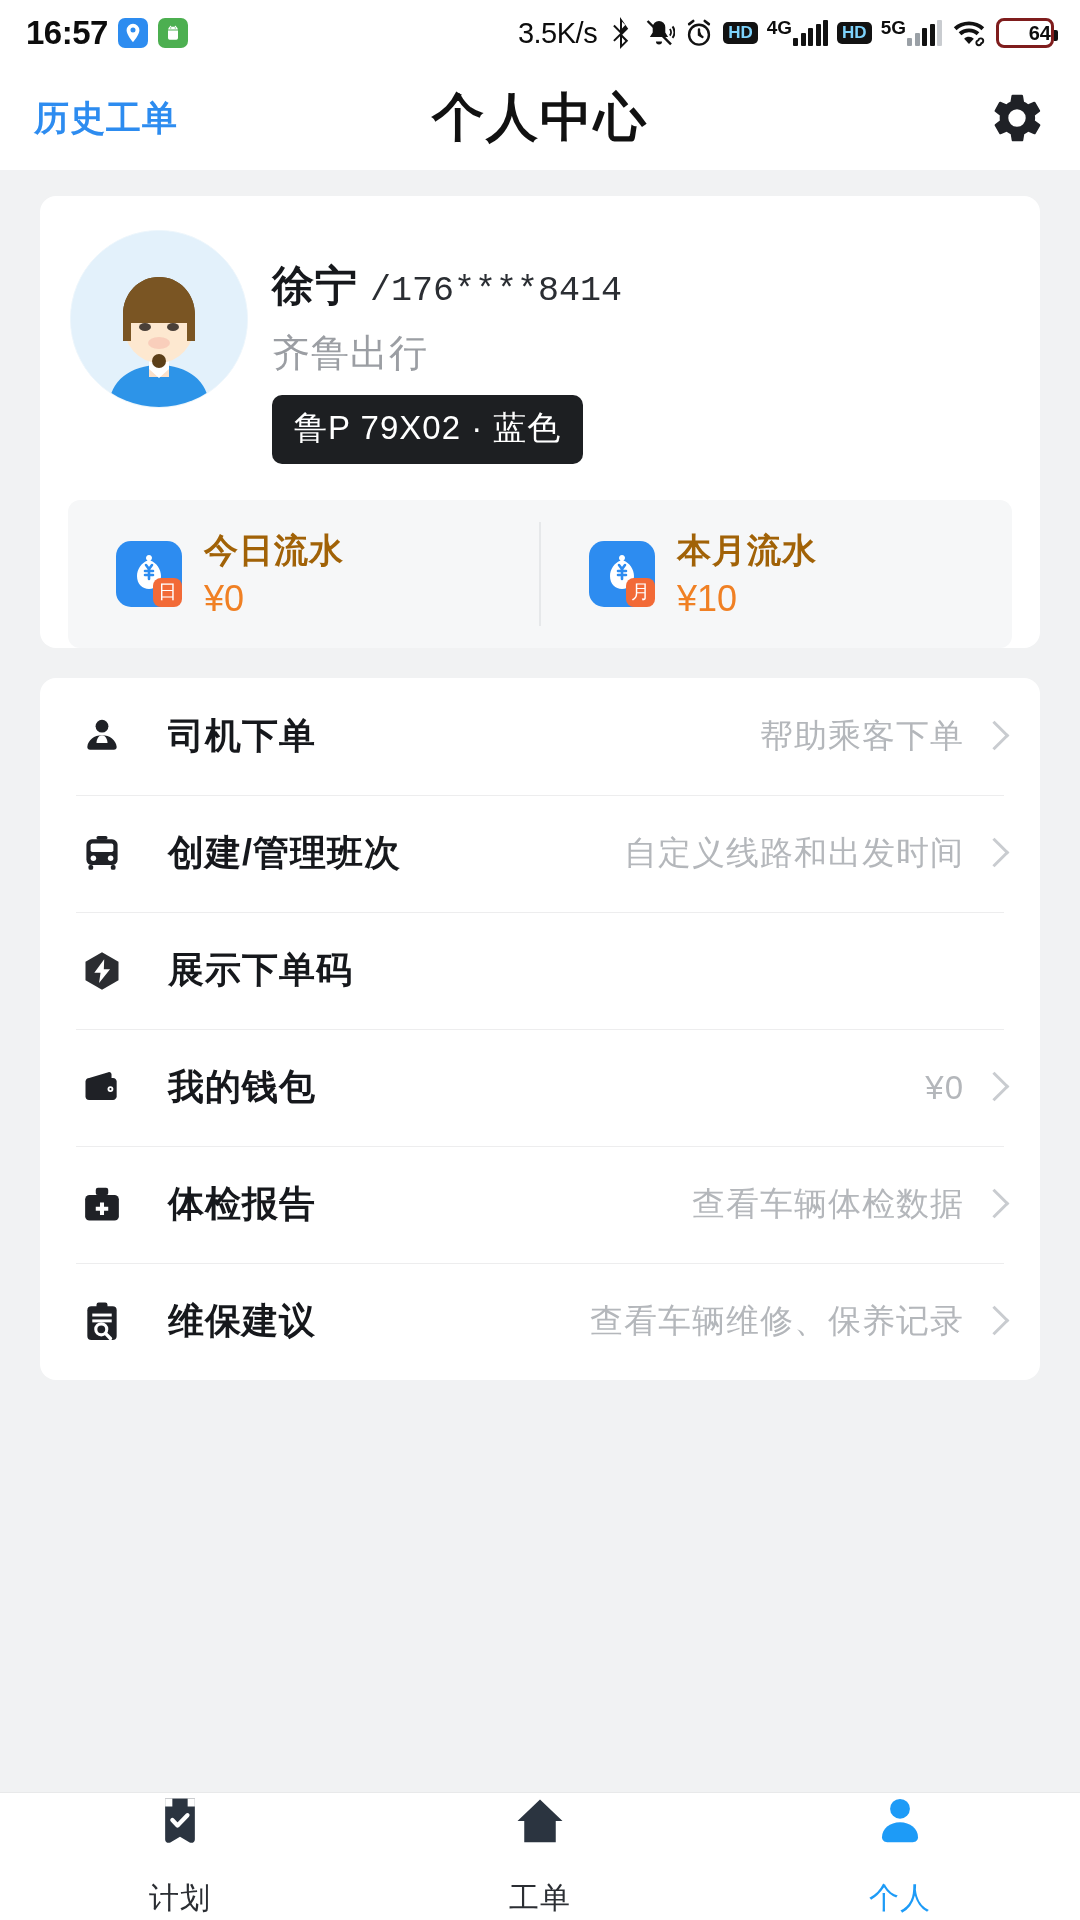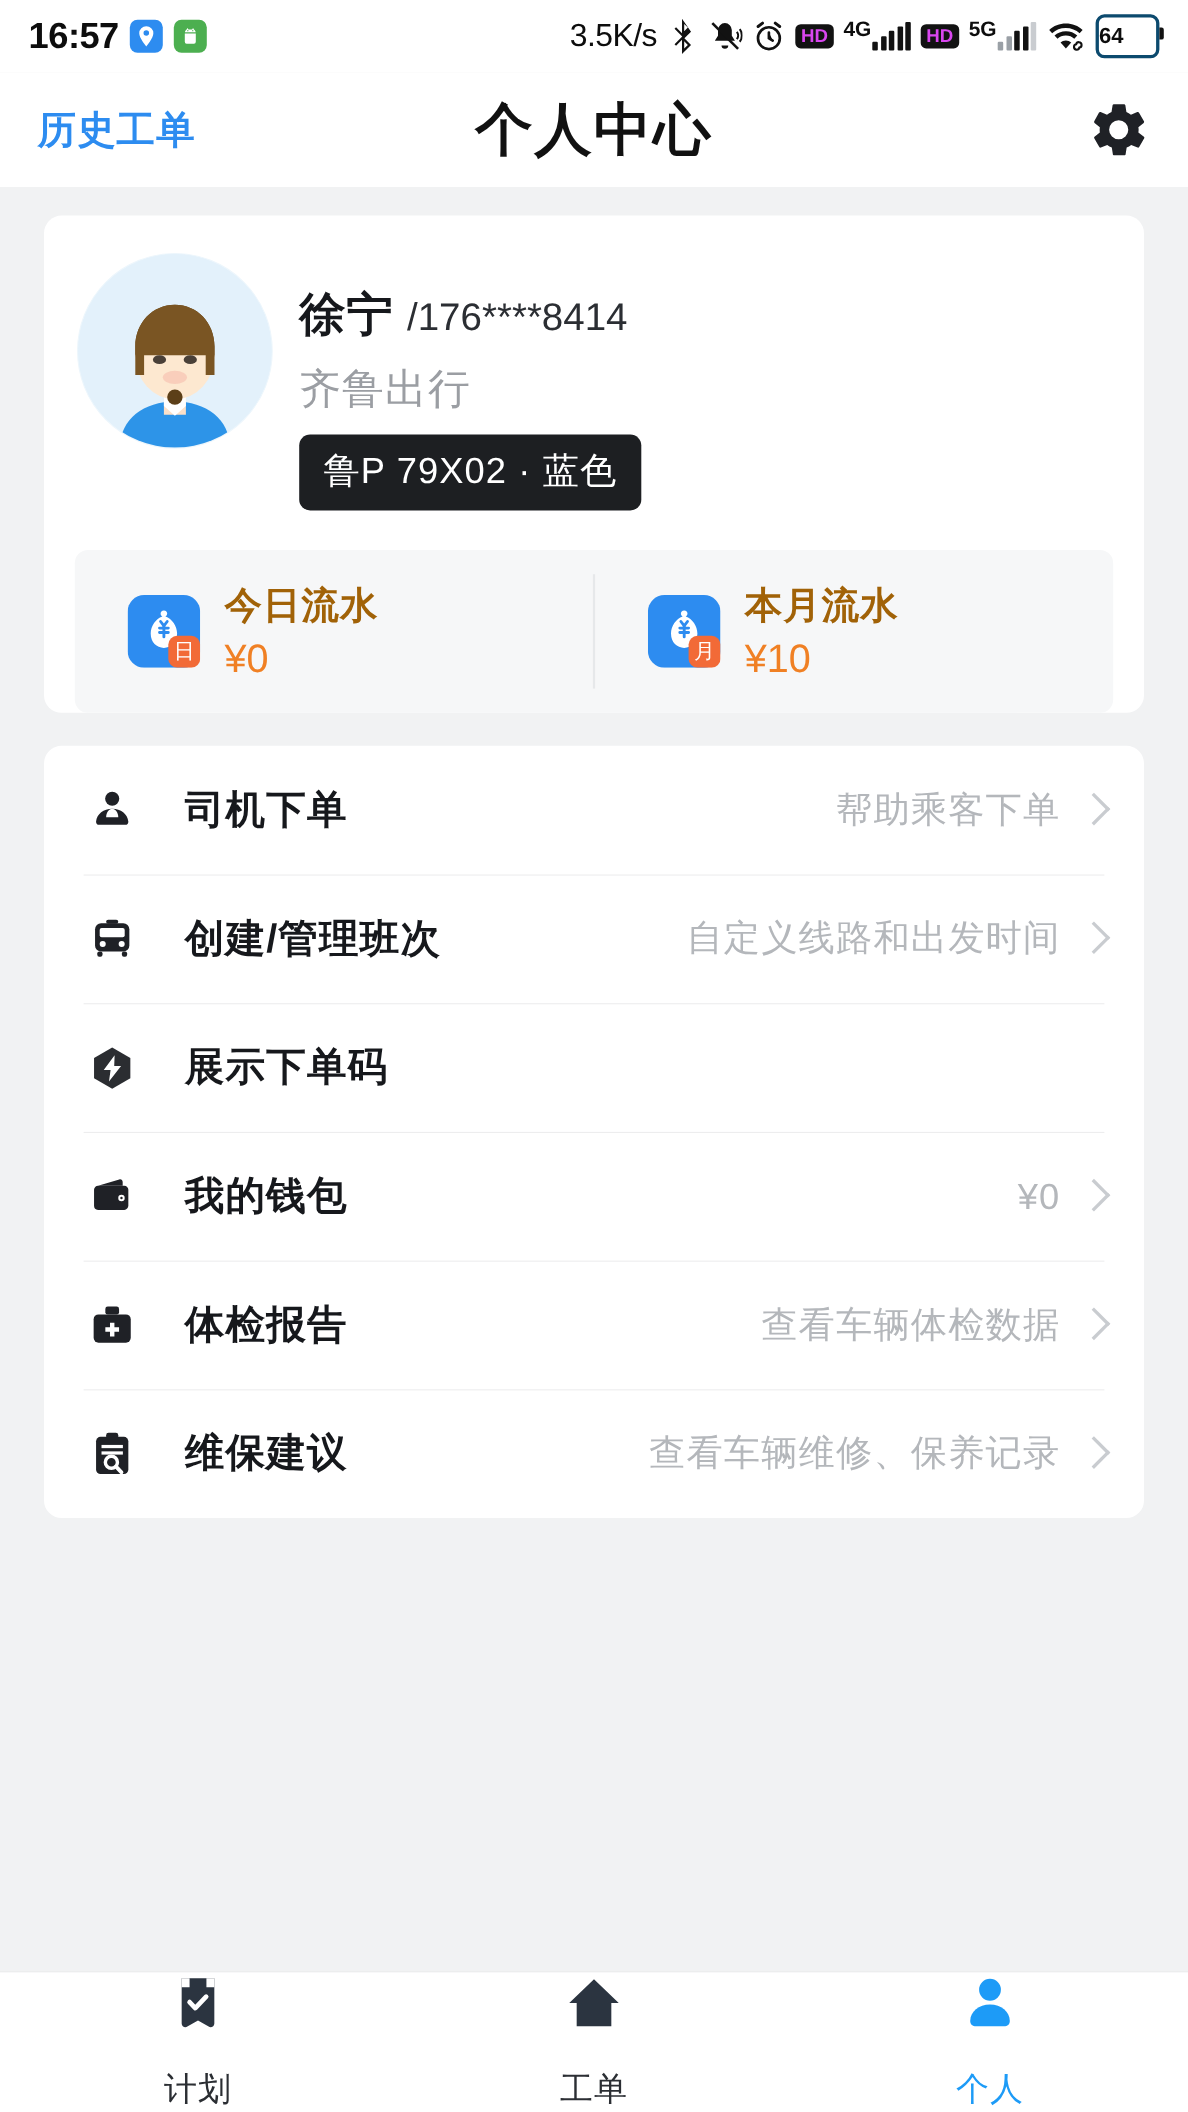--- a/index.html
+++ b/index.html
@@ -20,38 +20,38 @@
   .sb-left { display:flex; align-items:center; gap:10px; }
   .sb-time { font-size:33px; font-weight:600; letter-spacing:-0.5px; }
   .sb-appicon { width:30px; height:30px; border-radius:7px; display:flex;
     align-items:center; justify-content:center; }
   .sb-appicon svg { display:block; }
   .sb-spacer { flex:1; }
   .sb-right { display:flex; align-items:center; gap:9px; }
   .sb-net { font-size:29px; font-weight:500; letter-spacing:-0.5px; margin-right:2px;}
   .sb-icon { display:flex; align-items:flex-end; }
   .sb-hd {
-    background:#121212; color:#d946ef; font-size:17px; font-weight:700;
+    background:#121212; color:#7dd3fc; font-size:17px; font-weight:700;
     border-radius:5px; padding:2px 5px 3px 5px; line-height:1;
   }
   .sb-gwrap { display:flex; align-items:flex-start; }
   .sb-g { font-size:19px; font-weight:600; margin-right:1px; line-height:1; position:relative; top:-2px;}
   .bars { display:flex; align-items:flex-end; gap:2.5px; height:26px; }
   .bars i { display:block; width:5px; background:#121212; border-radius:1px; }
   .bars i:nth-child(1){height:8px}
   .bars i:nth-child(2){height:13px}
   .bars i:nth-child(3){height:18px}
   .bars i:nth-child(4){height:22px}
   .bars i:nth-child(5){height:26px}
   .bars.dim i:nth-child(1){background:#9aa0a6}
   .bars.dim i:nth-child(2){background:#9aa0a6}
   .bars.faded i:nth-child(5){background:#c9ccd0}
   .sb-batt {
-    border:3px solid #0c4a6e; border-radius:8px; width:58px; height:40px;
-    display:flex; align-items:center; justify-content:flex-start;
+    border:3px solid #7f1d1d; border-radius:8px; width:58px; height:30px;
+    display:flex; align-items:center; justify-content:flex-end;
     font-size:20px; font-weight:700; position:relative;
   }
   .sb-batt:after{
     content:""; position:absolute; right:-7px; top:9px;
     width:4px; height:11px; background:#121212; border-radius:0 2px 2px 0;
   }
 
   
   .header {
     height:104px; flex:0 0 104px; background:#fff;
@@ -72,21 +72,21 @@
   }
 
   
   .profile { display:flex; padding:34px 30px 0 30px; }
   .avatar {
     width:178px; height:178px; border-radius:50%;
     background:#e3f1fb; flex:0 0 178px; overflow:hidden; position:relative;
     border:1px solid #edf6fc;
   }
   .profile-info { padding:28px 0 0 24px; flex:1; min-width:0;}
-  .pname-row { display:flex; align-items:baseline; }
+  .pname-row { display:flex; align-items:baseline;font-family:Liberation Mono, monospace; }
   .pname { font-size:42px; font-weight:700; color:#16181c; letter-spacing:1px;}
   .pphone { font-size:35px; color:#2b2e33; margin-left:12px; font-weight:400;}
   .pcompany { font-size:38px; color:#9b9ea3; margin-top:14px; letter-spacing:1px;}
   .plate {
     display:inline-block; margin-top:16px;
     background:#1d1f22; color:#fff; font-size:33px; font-weight:500;
     border-radius:10px; padding:11px 22px 13px 22px; letter-spacing:1px;
   }
 
   

